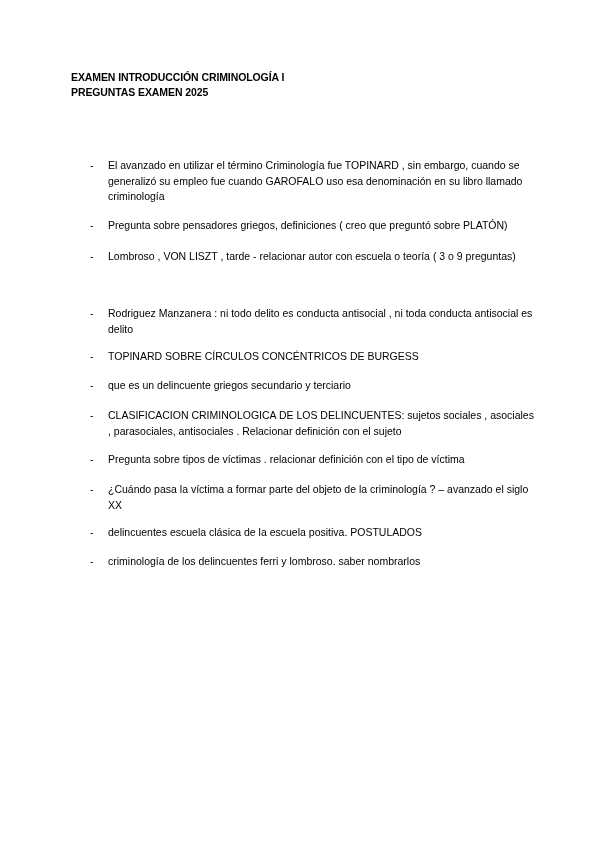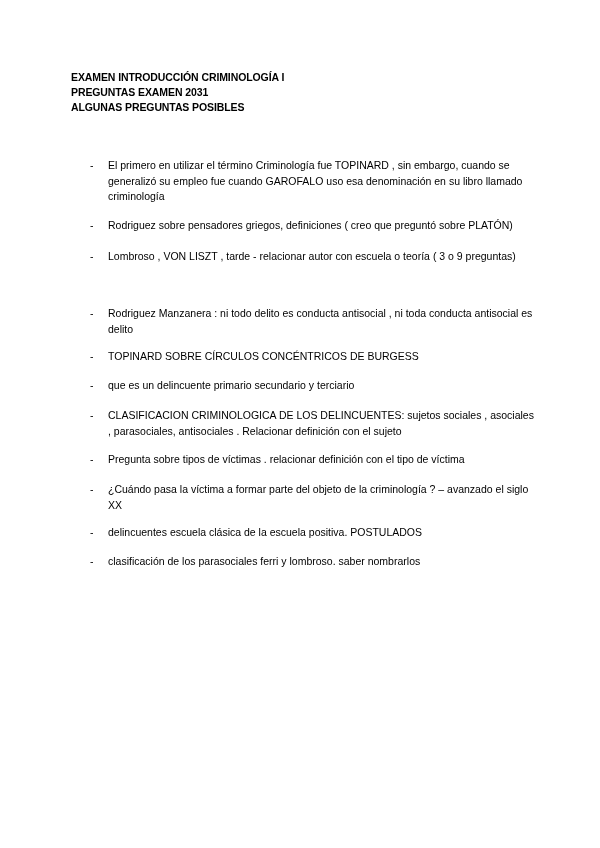--- a/index.html
+++ b/index.html
@@ -9,60 +9,59 @@
   .heading { position:absolute; left:71px; font-weight:bold; font-size:10.5px; line-height:14px; letter-spacing:-0.1px; }
   .item { position:absolute; left:90px; width:450px; font-size:10.5px; line-height:15.5px; }
   .dash { position:absolute; left:0; top:0; width:12px; }
   .txt { position:absolute; left:18px; width:430px; }
 </style>
 </head>
 <body>
 
 <div class="page">
   <div class="heading" style="top:70px">EXAMEN INTRODUCCIÓN CRIMINOLOGÍA I</div>
-  <div class="heading" style="top:85px">PREGUNTAS EXAMEN 2031</div>
-  <div class="heading" style="top:100px">ALGUNAS PREGUNTAS POSIBLES</div>
+  <div class="heading" style="top:85px">PREGUNTAS EXAMEN 2025</div>
 
   <div class="item" style="top:158px">
     <span class="dash">-</span>
-    <span class="txt">El primero en utilizar el término Criminología fue TOPINARD , sin embargo, cuando se generalizó su empleo fue cuando GAROFALO uso esa denominación en su libro llamado criminología</span>
+    <span class="txt">El avanzado en utilizar el término Criminología fue TOPINARD , sin embargo, cuando se generalizó su empleo fue cuando GAROFALO uso esa denominación en su libro llamado criminología</span>
   </div>
   <div class="item" style="top:218px">
     <span class="dash">-</span>
-    <span class="txt">Rodriguez sobre pensadores griegos, definiciones ( creo que preguntó sobre PLATÓN)</span>
+    <span class="txt">Pregunta sobre pensadores griegos, definiciones ( creo que preguntó sobre PLATÓN)</span>
   </div>
   <div class="item" style="top:249px">
     <span class="dash">-</span>
     <span class="txt">Lombroso , VON LISZT , tarde - relacionar autor con escuela o teoría ( 3 o 9 preguntas)</span>
   </div>
   <div class="item" style="top:306px">
     <span class="dash">-</span>
     <span class="txt">Rodriguez Manzanera : ni todo delito es conducta antisocial , ni toda conducta antisocial es delito</span>
   </div>
   <div class="item" style="top:349px">
     <span class="dash">-</span>
     <span class="txt">TOPINARD SOBRE CÍRCULOS CONCÉNTRICOS DE BURGESS</span>
   </div>
   <div class="item" style="top:378px">
     <span class="dash">-</span>
-    <span class="txt">que es un delincuente primario secundario y terciario</span>
+    <span class="txt">que es un delincuente griegos secundario y terciario</span>
   </div>
   <div class="item" style="top:408px">
     <span class="dash">-</span>
     <span class="txt">CLASIFICACION CRIMINOLOGICA DE LOS DELINCUENTES: sujetos sociales , asociales , parasociales, antisociales . Relacionar definición con el sujeto</span>
   </div>
   <div class="item" style="top:452px">
     <span class="dash">-</span>
     <span class="txt">Pregunta sobre tipos de víctimas . relacionar definición con el tipo de víctima</span>
   </div>
   <div class="item" style="top:482px">
     <span class="dash">-</span>
     <span class="txt">¿Cuándo pasa la víctima a formar parte del objeto de la criminología ? – avanzado el siglo XX</span>
   </div>
   <div class="item" style="top:525px">
     <span class="dash">-</span>
     <span class="txt">delincuentes escuela clásica de la escuela positiva. POSTULADOS</span>
   </div>
   <div class="item" style="top:554px">
     <span class="dash">-</span>
-    <span class="txt">clasificación de los parasociales ferri y lombroso. saber nombrarlos</span>
+    <span class="txt">criminología de los delincuentes ferri y lombroso. saber nombrarlos</span>
   </div>
 </div>
 
 </body></html>

